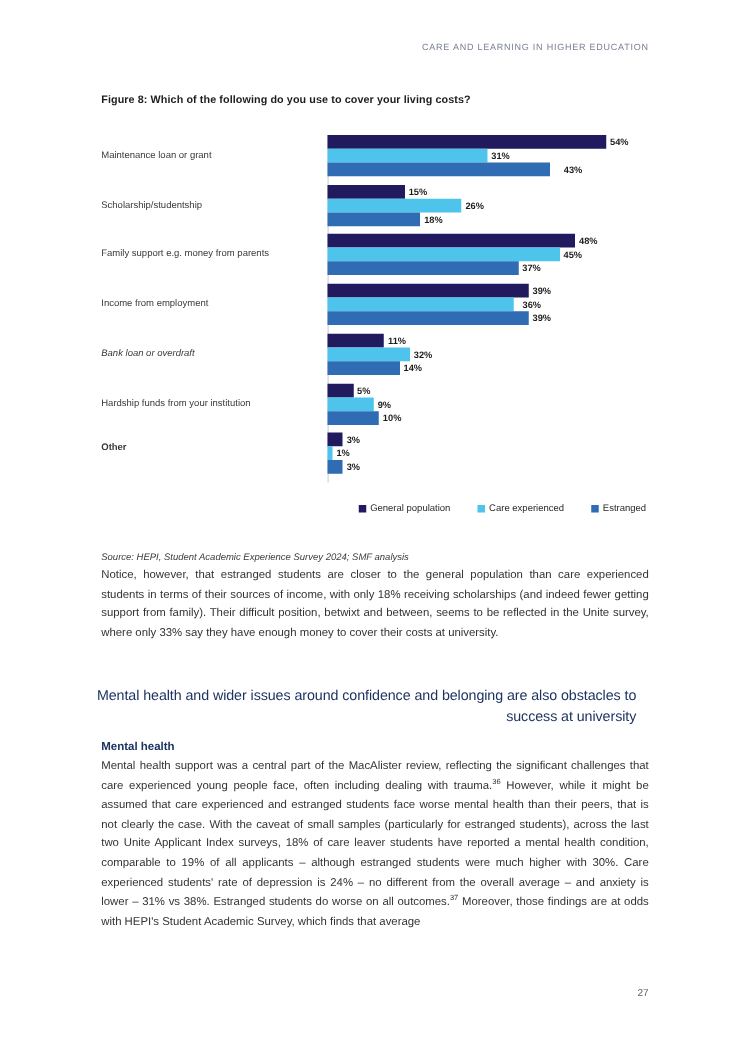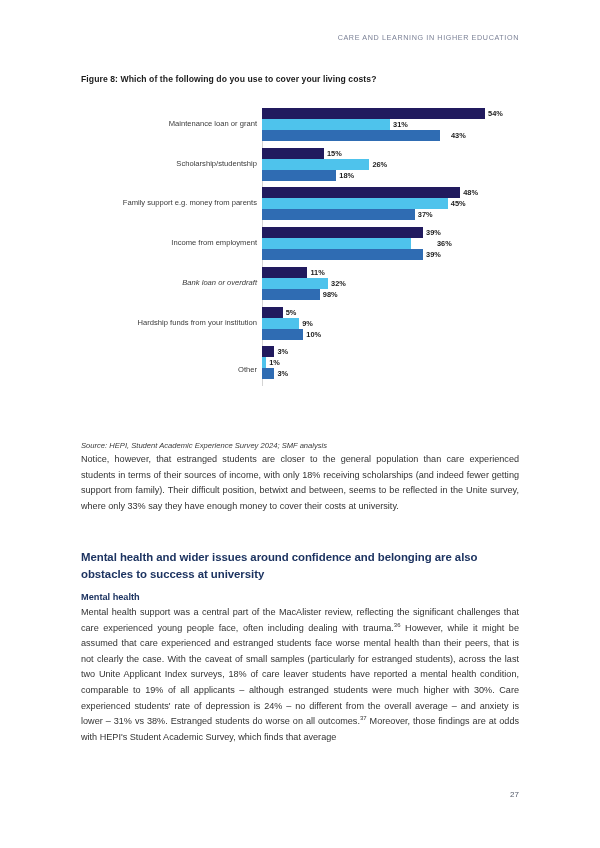--- a/index.html
+++ b/index.html
@@ -72,21 +72,21 @@
   .cat-label {
     position: absolute;
     right: 262px;
     width: 200px;
     text-align: right;
     font-size: 7.6px;
     color: #3a3a3a;
     line-height: 1.15;
     white-space: nowrap;
   }
-  .chart .cat-label { right: auto; left: 0; width: 176px; text-align: right; }
+  .chart .cat-label { right: auto; left: 0; width: 176px; text-align: left; }
 
   .bars {
     position: absolute;
     left: 181px;
     top: 0;
   }
 
   .barrow {
     position: relative;
     height: 11px;
@@ -154,28 +154,29 @@
     font-size: 9.1px;
     line-height: 15.6px;
     color: #333333;
     text-align: justify;
   }
   #para-1 { top: 452px; }
   #para-2 { top: 605px; }
 
   .section-heading {
     position: absolute;
-    left: 81px;
+    left: 65px;
     top: 549px;
     width: 444px;
     font-size: 11.4px;
-    font-weight: bold;
+    font-weight: normal;
     line-height: 16.5px;
     color: #1d3461;
     letter-spacing: -0.05px;
+    text-align: right;
   }
 
   .sub-heading {
     position: absolute;
     left: 81px;
     top: 592px;
     font-size: 9.2px;
     font-weight: bold;
     color: #1d3461;
   }
@@ -259,42 +260,42 @@
         </div>
         <div class="group" style="top: 123.1px;">
           <div class="cat-label" style="top: 12px;">Income from employment</div>
           <div class="bars">
             <div class="barrow">
               <div class="bar s0" style="width: 161.07px; background: rgb(33, 26, 94);"></div>
               <div class="dlabel" style="left: 164.07px;">39%</div>
             </div>
             <div class="barrow">
               <div class="bar s1" style="width: 148.68px; background: rgb(78, 195, 236);"></div>
-              <div class="dlabel" style="left: 157px; padding-left: 18px;">36%</div>
+              <div class="dlabel" style="left: 138px; padding-left: 18px;">36%</div>
             </div>
             <div class="barrow">
               <div class="bar s2" style="width: 161.07px; background: rgb(47, 108, 179);"></div>
               <div class="dlabel" style="left: 164.07px;">39%</div>
             </div>
           </div>
         </div>
         <div class="group" style="top: 162.8px;">
           <div class="cat-label" style="top: 12px; font-style: italic;">Bank loan or overdraft</div>
           <div class="bars">
             <div class="barrow">
               <div class="bar s0" style="width: 45.43px; background: rgb(33, 26, 94);"></div>
               <div class="dlabel" style="left: 48.43px;">11%</div>
             </div>
             <div class="barrow">
               <div class="bar s1" style="width: 66.08px; background: rgb(78, 195, 236);"></div>
               <div class="dlabel" style="left: 69.08px;">32%</div>
             </div>
             <div class="barrow">
               <div class="bar s2" style="width: 57.82px; background: rgb(47, 108, 179);"></div>
-              <div class="dlabel" style="left: 60.82px;">98%</div>
+              <div class="dlabel" style="left: 60.82px;">14%</div>
             </div>
           </div>
         </div>
         <div class="group" style="top: 202.5px;">
           <div class="cat-label" style="top: 12px;">Hardship funds from your institution</div>
           <div class="bars">
             <div class="barrow">
               <div class="bar s0" style="width: 20.65px; background: rgb(33, 26, 94);"></div>
               <div class="dlabel" style="left: 23.65px;">5%</div>
             </div>
@@ -302,35 +303,49 @@
               <div class="bar s1" style="width: 37.17px; background: rgb(78, 195, 236);"></div>
               <div class="dlabel" style="left: 40.17px;">9%</div>
             </div>
             <div class="barrow">
               <div class="bar s2" style="width: 41.3px; background: rgb(47, 108, 179);"></div>
               <div class="dlabel" style="left: 44.3px;">10%</div>
             </div>
           </div>
         </div>
         <div class="group" style="top: 242.2px;">
-          <div class="cat-label" style="top: 20px;">Other</div>
+          <div class="cat-label" style="top: 8px; font-weight: bold;">Other</div>
           <div class="bars">
             <div class="barrow">
               <div class="bar s0" style="width: 12.39px; background: rgb(33, 26, 94);"></div>
               <div class="dlabel" style="left: 15.39px;">3%</div>
             </div>
             <div class="barrow">
               <div class="bar s1" style="width: 4.13px; background: rgb(78, 195, 236);"></div>
               <div class="dlabel" style="left: 7.13px;">1%</div>
             </div>
             <div class="barrow">
               <div class="bar s2" style="width: 12.39px; background: rgb(47, 108, 179);"></div>
               <div class="dlabel" style="left: 15.39px;">3%</div>
             </div>
           </div>
+        </div>
+      </div>
+    <div class="legend" id="chart-legend">
+        <div class="legend-item">
+          <span class="swatch s0" style="background: rgb(33, 26, 94);"></span>
+          <span>General population</span>
+        </div>
+        <div class="legend-item">
+          <span class="swatch s1" style="background: rgb(78, 195, 236);"></span>
+          <span>Care experienced</span>
+        </div>
+        <div class="legend-item">
+          <span class="swatch s2" style="background: rgb(47, 108, 179);"></span>
+          <span>Estranged</span>
         </div>
       </div>
   </div>
 
   <div class="source">Source: HEPI, Student Academic Experience Survey 2024; SMF analysis</div>
 
   <div class="body-block" id="para-1">Notice, however, that estranged students are closer to the general population than care experienced students in terms of their sources of income, with only 18% receiving scholarships (and indeed fewer getting support from family). Their difficult position, betwixt and between, seems to be reflected in the Unite survey, where only 33% say they have enough money to cover their costs at university.</div>
 
   <div class="section-heading">Mental health and wider issues around confidence and belonging are also obstacles to success at university</div>
 

